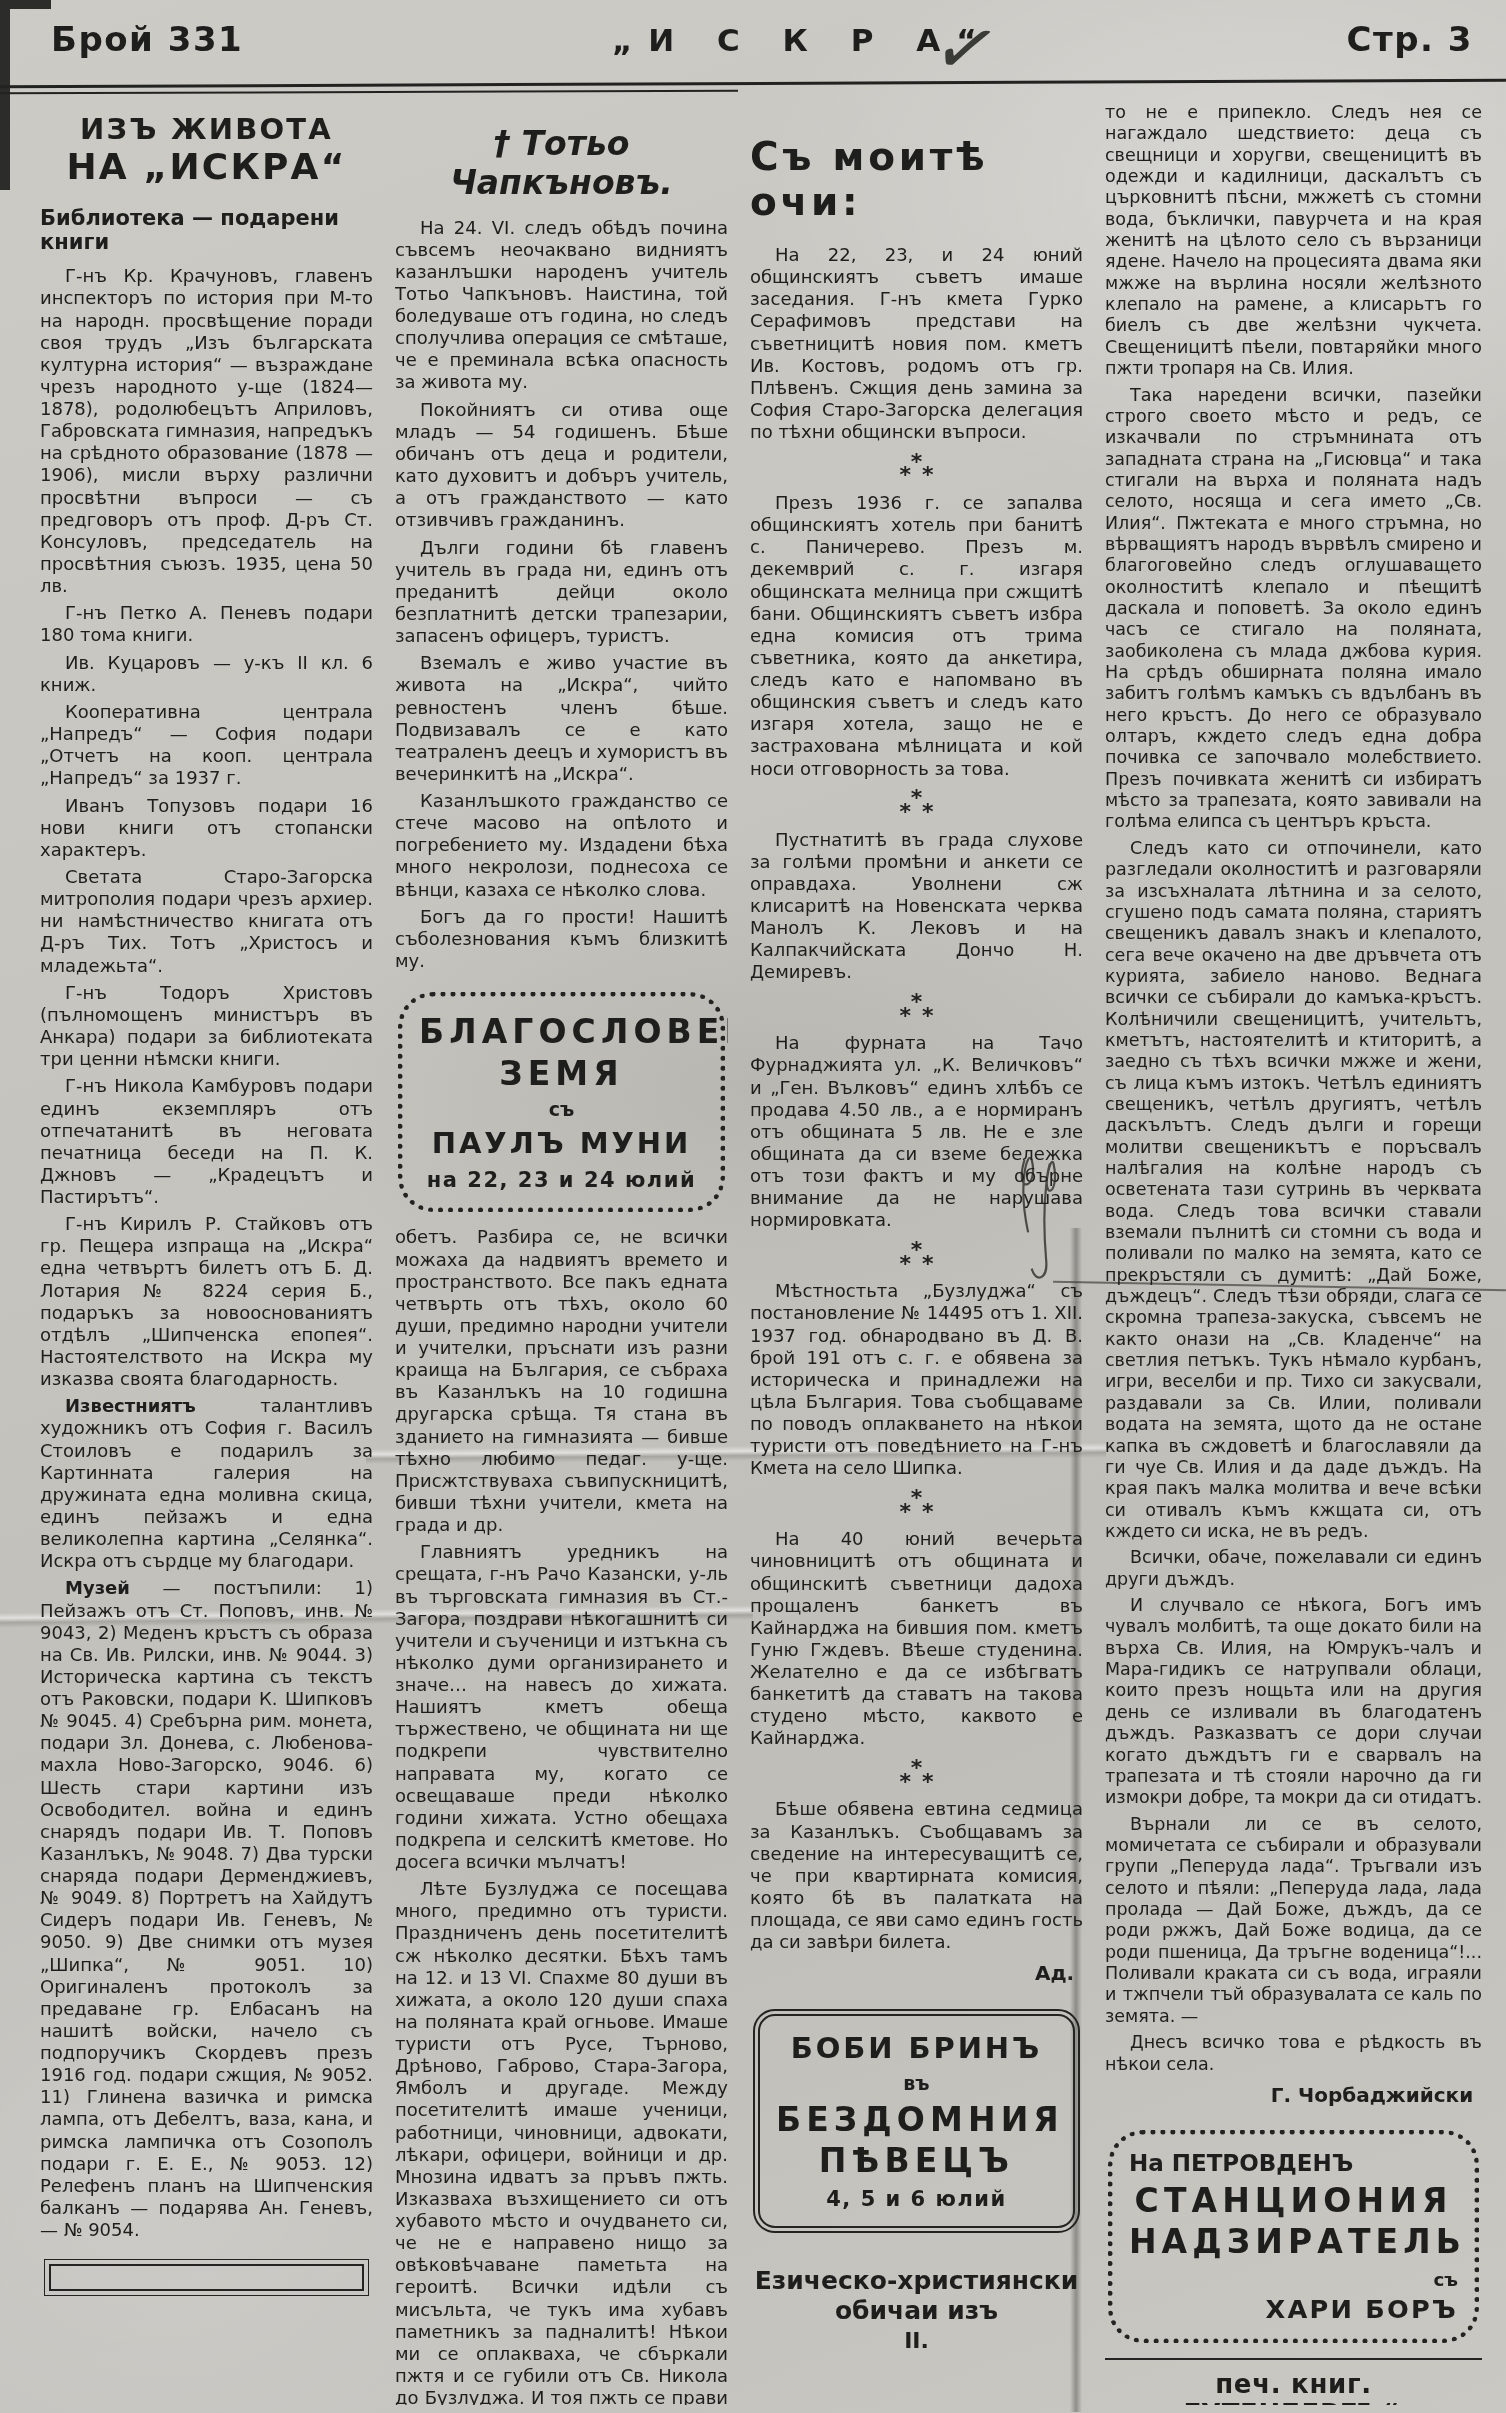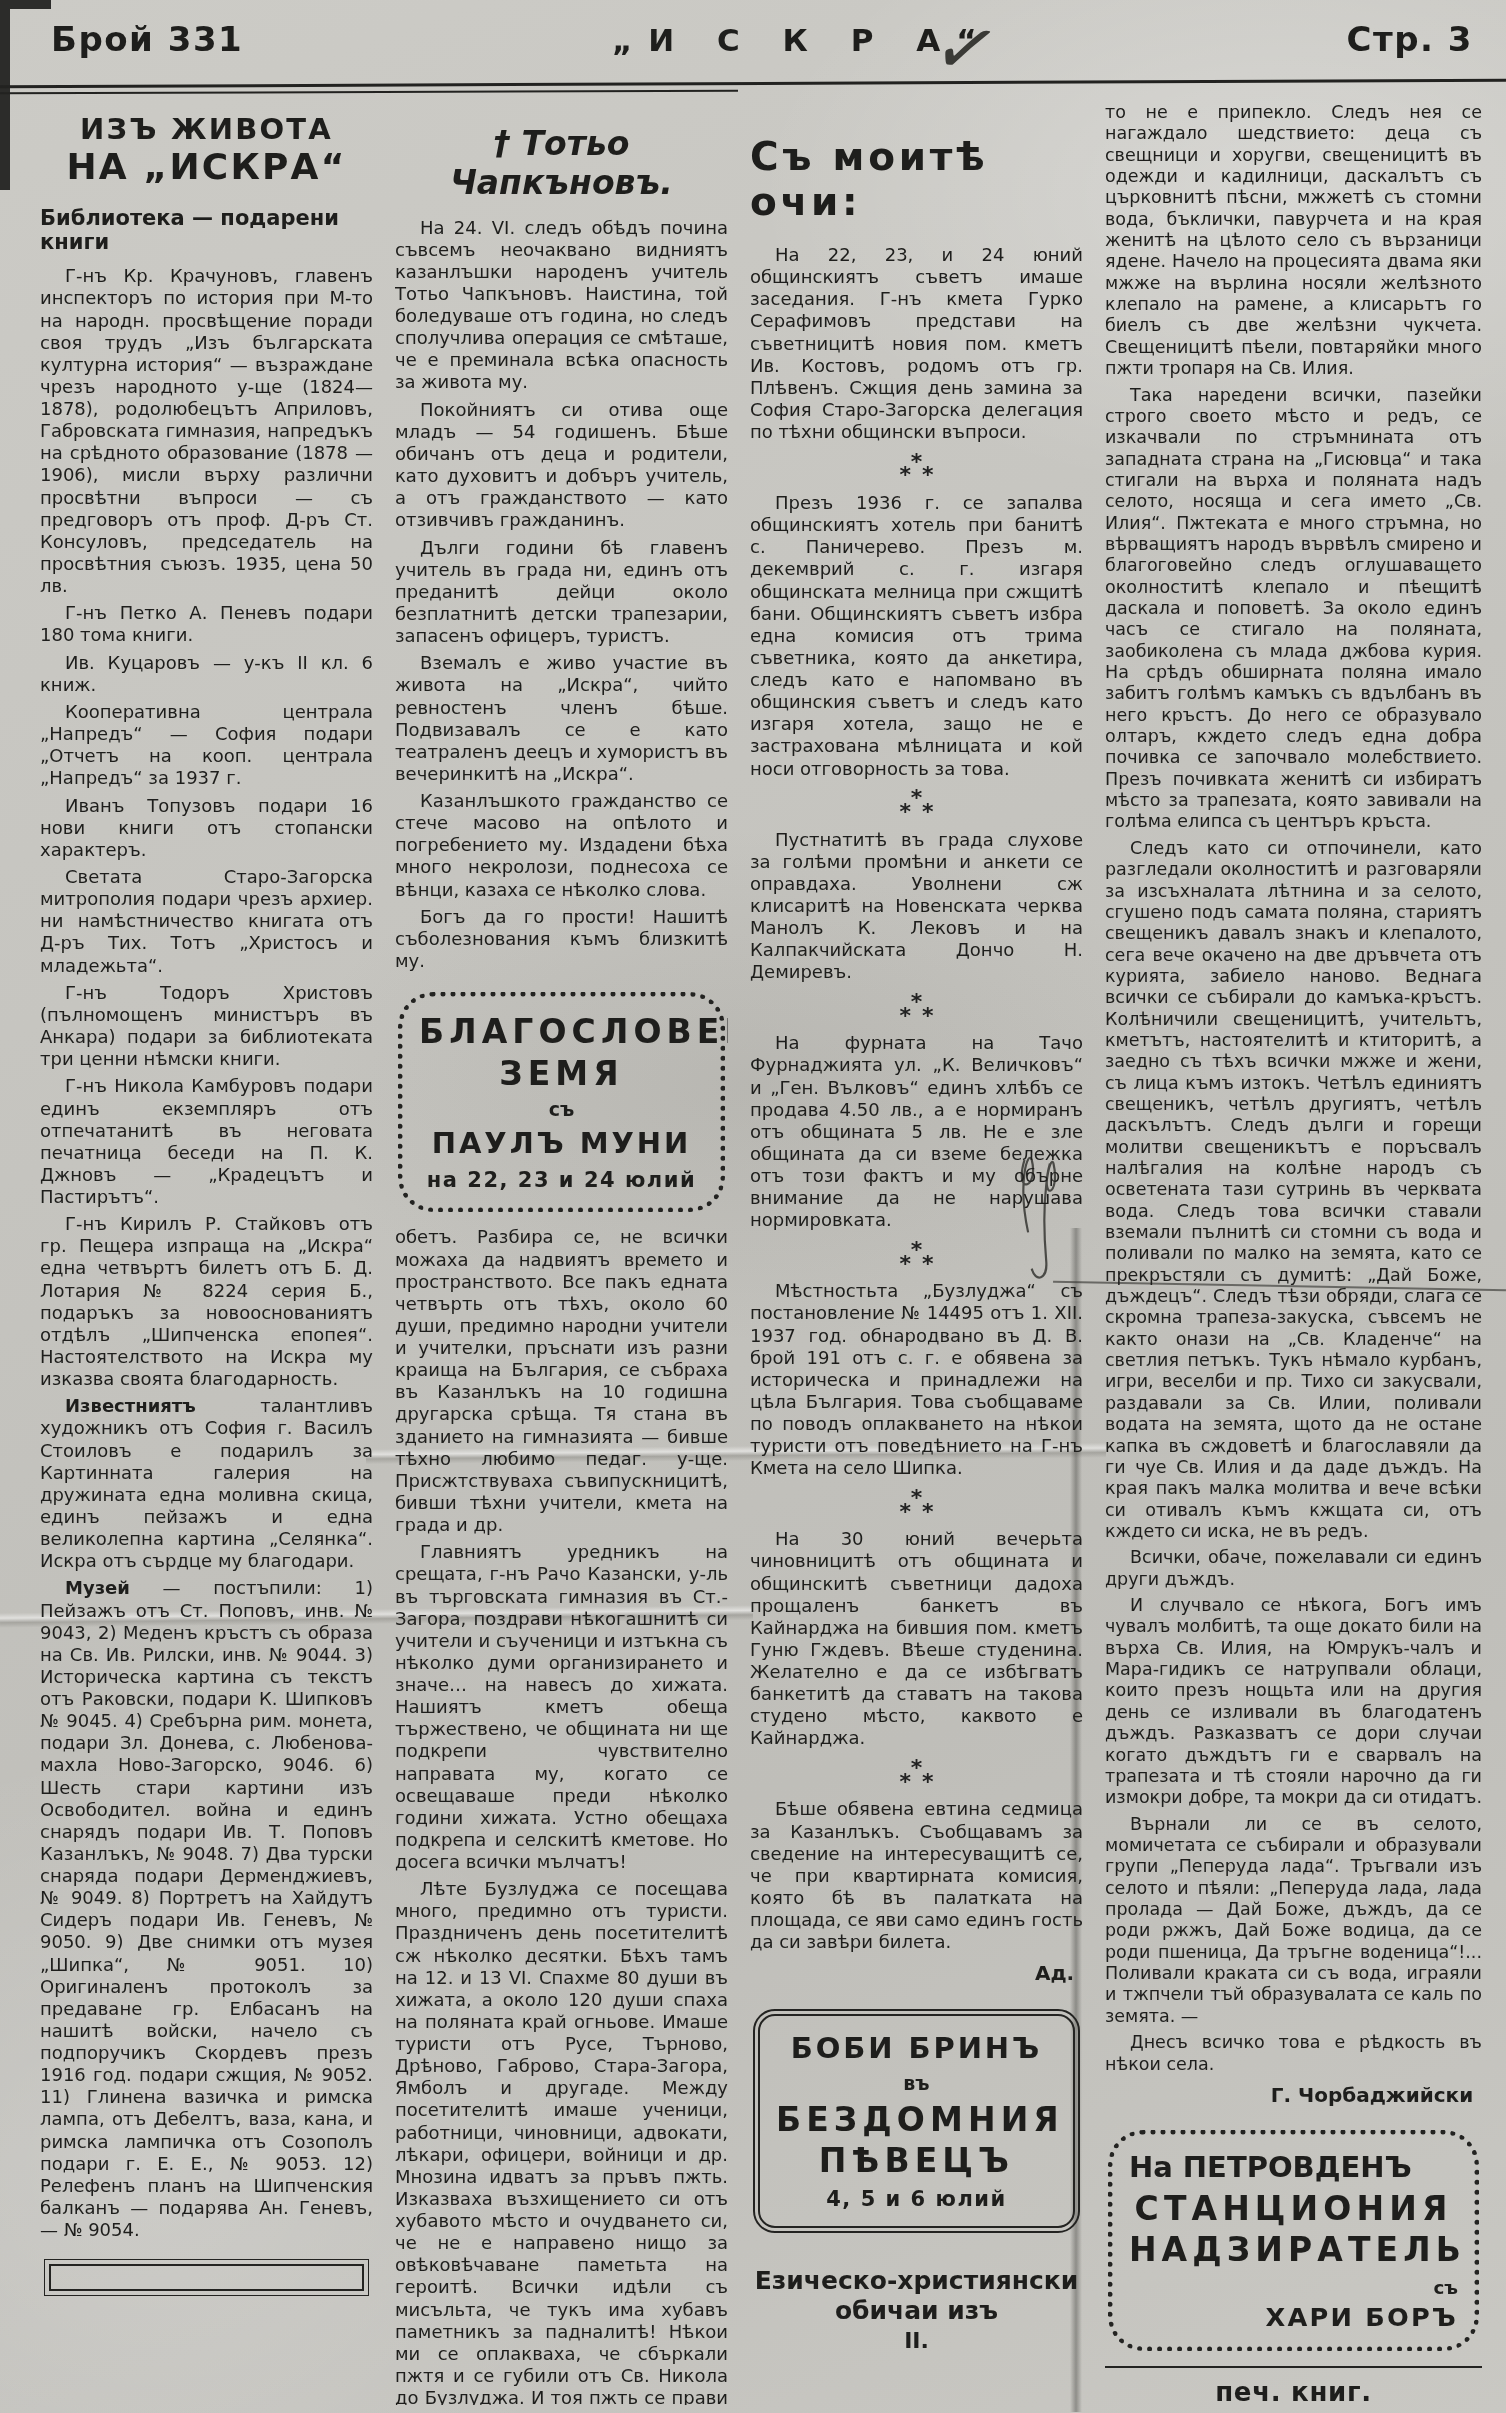--- a/index.html
+++ b/index.html
@@ -35,21 +35,21 @@
   .ast::after{content:"*\2002*";display:block;font-size:22px;line-height:16px;}
   
   .ad{margin:14.6px 2.9px;padding:14.6px 16px;text-align:center;}
   .ad-chain{border:5.1px dotted #232321;border-radius:35px;}
   .ad-round3{border:7.3px double #232321;border-radius:22px;}
   .ad-frame{border:2.2px solid #232321;outline:1.5px solid #232321;outline-offset:4.4px;margin:17.5px 8.8px;padding:11.7px 14.6px;}
   .adxl{font-size:33px;font-weight:800;letter-spacing:5.1px;line-height:1.25;}
   .adlg{font-size:29px;font-weight:800;letter-spacing:2.9px;line-height:1.3;}
   .adsm{font-size:19px;font-weight:bold;margin:4.4px 0;}
   .addate{font-size:21px;font-weight:bold;letter-spacing:1.5px;margin-top:5.8px;}
-  .adleft{text-align:left;font-size:29px;font-weight:bold;margin-bottom:4.4px;}
+  .adleft{text-align:left;font-size:23px;font-weight:bold;margin-bottom:4.4px;}
   .adright{text-align:right;font-size:25.6px;font-weight:800;letter-spacing:2.2px;margin-top:4.4px;}
   .adright-sm{text-align:right;font-size:18.3px;font-weight:bold;margin-top:5.8px;}
   .obit-head1{font-size:25px;font-weight:800;text-align:center;line-height:1.2;margin:19px 0 0;}
   .obit-head2{font-size:25px;font-weight:800;text-align:center;line-height:1.2;margin:0 0 7.3px;}
   .num{font-size:22px;font-weight:bold;text-align:center;margin:1.5px 0;}
   .footer{margin-top:auto;border-top:2.9px solid #232321;padding:8.8px 0 4.4px;font-size:26px;font-weight:800;text-align:center;letter-spacing:0.7px;}
   
   .check{position:absolute;left:936px;top:5.8px;font-size:73px;color:#3a3a36;transform:rotate(8deg) skewX(-8deg);font-weight:200;pointer-events:none;}
   .crease{position:absolute;height:14.6px;pointer-events:none;
     background:linear-gradient(180deg,rgba(255,255,255,0),rgba(255,255,255,.5) 35%,rgba(95,94,88,.28) 65%,rgba(255,255,255,0));}
@@ -138,21 +138,21 @@
       <p class="bp">На 22, 23, и 24 юний общинскиятъ съветъ имаше заседания. Г-нъ кмета Гурко Серафимовъ представи на съветницитѣ новия пом. кметъ Ив. Костовъ, родомъ отъ гр. Плѣвенъ. Сжщия день замина за София Старо-Загорска делегация по тѣхни общински въпроси.</p>
       <div class="ast"></div>
       <p class="bp">Презъ 1936 г. се запалва общинскиятъ хотель при банитѣ с. Паничерево. Презъ м. декемврий с. г. изгаря общинската мелница при сжщитѣ бани. Общинскиятъ съветъ избра една комисия отъ трима съветника, която да анкетира, следъ като е напомвано въ общинския съветъ и следъ като изгаря хотела, защо не е застрахована мѣлницата и кой носи отговорность за това.</p>
       <div class="ast"></div>
       <p class="bp">Пустнатитѣ въ града слухове за голѣми промѣни и анкети се оправдаха. Уволнени сж клисаритѣ на Новенската черква Манолъ К. Лековъ и на Калпакчийската Дончо Н. Демиревъ.</p>
       <div class="ast"></div>
       <p class="bp">На фурната на Тачо Фурнаджията ул. „К. Величковъ“ и „Ген. Вълковъ“ единъ хлѣбъ се продава 4.50 лв., а е нормиранъ отъ общината 5 лв. Не е зле общината да си вземе бележка отъ този фактъ и му обърне внимание да не нарушава нормировката.</p>
       <div class="ast"></div>
       <p class="bp">Мѣстностьта „Бузлуджа“ съ постановление № 14495 отъ 1. XII. 1937 год. обнародвано въ Д. В. брой 191 отъ с. г. е обявена за историческа и принадлежи на цѣла България. Това съобщаваме по поводъ оплакването на нѣкои туристи отъ поведѣнието на Г-нъ Кмета на село Шипка.</p>
       <div class="ast"></div>
-      <p class="bp">На 30 юний вечерьта чиновницитѣ отъ общината и общинскитѣ съветници дадоха прощаленъ банкетъ въ Кайнарджа на бившия пом. кметъ Гуню Гждевъ. Вѣеше студенина. Желателно е да се избѣгватъ банкетитѣ да ставатъ на такова студено мѣсто, каквото е Кайнарджа.</p>
+      <p class="bp">На 40 юний вечерьта чиновницитѣ отъ общината и общинскитѣ съветници дадоха прощаленъ банкетъ въ Кайнарджа на бившия пом. кметъ Гуню Гждевъ. Вѣеше студенина. Желателно е да се избѣгватъ банкетитѣ да ставатъ на такова студено мѣсто, каквото е Кайнарджа.</p>
       <div class="ast"></div>
       <p class="bp">Бѣше обявена евтина седмица за Казанлъкъ. Съобщавамъ за сведение на интересуващитѣ се, че при квартирната комисия, която бѣ въ палатката на площада, се яви само единъ гость да си завѣри билета.</p>
       <div class="sig">Ад.</div>
       <div class="ad ad-round3">
         <div class="adlg">БОБИ БРИНЪ</div>
         <div class="adsm">въ</div>
         <div class="adxl">БЕЗДОМНИЯ</div>
         <div class="adxl">ПѢВЕЦЪ</div>
         <div class="addate">4, 5 и 6 юлий</div>
       </div>

